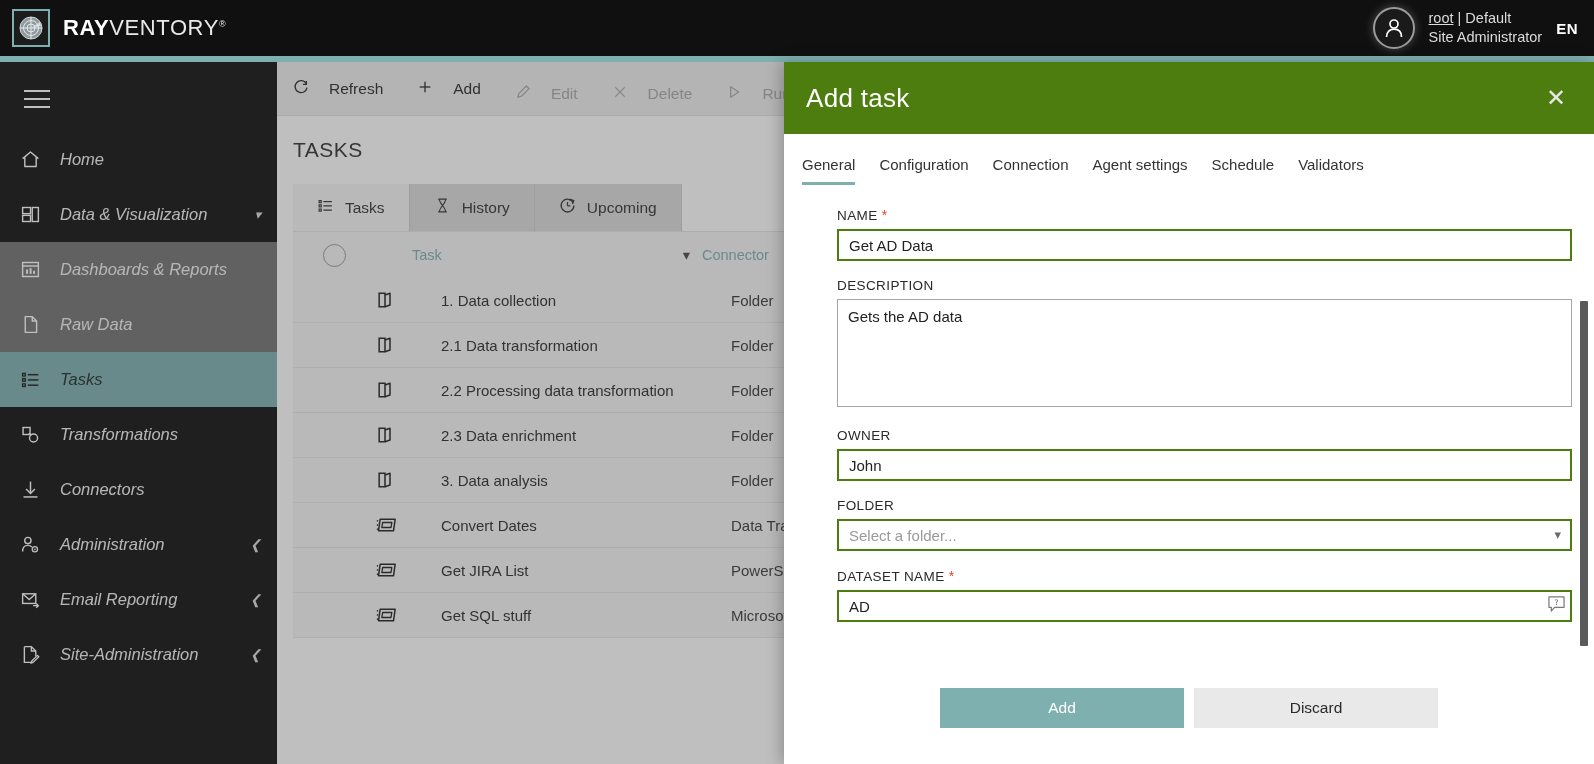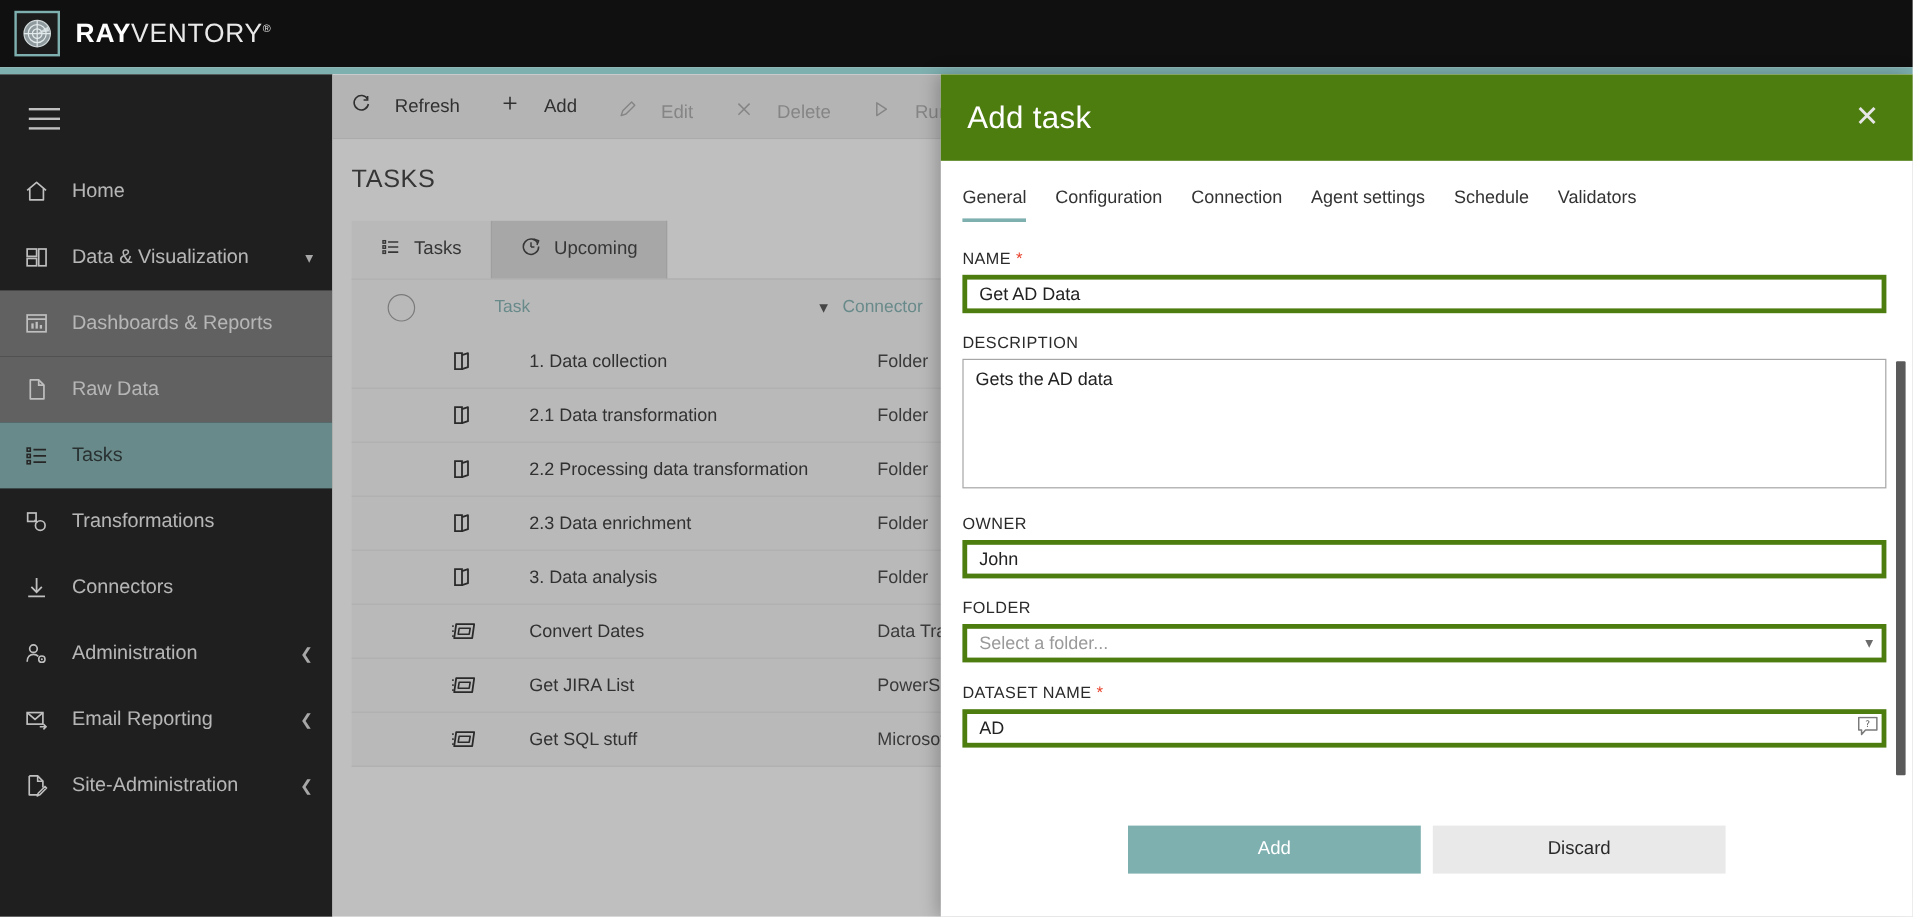--- a/index.html
+++ b/index.html
@@ -48,21 +48,21 @@
   .sidebar {
     position: absolute; top: 62px; left: 0; width: 277px; height: 702px;
     background: #111111; color: #f0f0f0; overflow: hidden;
   }
   .hamburger { padding: 22px 0 18px 24px; cursor: pointer; width: 60px; }
   .hamburger span {
     display: block; width: 26px; height: 2px; background: #fff; margin: 6px 0;
   }
   .nav-item {
     display: flex; align-items: center; height: 55px; padding-left: 20px;
-    font-size: 16.5px; color: #f2f2f2; cursor: pointer; position: relative;
+    font-size: 16.5px; color: #f2f2f2; cursor: pointer; position: relative; font-style: italic;
   }
   .nav-item .ico {
     width: 30px; display: flex; align-items: center; justify-content: flex-start;
     flex: 0 0 30px;
   }
   .nav-item .lbl { margin-left: 10px; }
   .nav-item .chev {
     position: absolute; right: 16px; color: #dcdcdc; font-size: 13px;
   }
   .nav-item.sub { background: #737373; }
@@ -138,28 +138,28 @@
     display: flex; gap: 24px; padding: 22px 18px 0 18px; border-bottom: 0;
   }
   .m-tab {
     font-size: 15px; color: #333; padding-bottom: 9px; cursor: pointer;
     border-bottom: 3px solid transparent;
   }
   .m-tab.active { border-bottom-color: #7fb0b0; }
   .modal-body {
     flex: 1; padding: 22px 22px 0 18px; position: relative; overflow: hidden;
   }
-  .field { margin-bottom: 17px; }
+  .field { margin-bottom: 17px; margin-left: 35px; }
   .field label {
     display: block; font-size: 13.5px; color: #2a2a2a;
     letter-spacing: .4px; margin-bottom: 6px;
   }
   .req { color: #e8402a; font-size: 14px; }
   .inp {
-    width: 100%; height: 32px; border: 4px solid #4d7c0f; background: #fff;
+    width: 100%; height: 32px; border: 2px solid #4d7c0f; background: #fff;
     font-size: 15px; color: #222; padding: 0 10px;
     font-family: "Liberation Sans", sans-serif;
   }
   .inp::placeholder { color: #9a9a9a; }
   .ta {
     width: 100%; height: 108px; border: 1px solid #a6a6a6; background: #fff;
     font-size: 15px; color: #222; padding: 8px 10px; resize: none;
     font-family: "Liberation Sans", sans-serif;
   }
   .selwrap { position: relative; }
@@ -204,20 +204,35 @@
           <line x1="13" y1="2" x2="13" y2="24" stroke="#e3eaec" stroke-width="1"></line>
           <line x1="2" y1="13" x2="24" y2="13" stroke="#e3eaec" stroke-width="1"></line>
           <path d="M13 13 L22 7 L23 11 Z" fill="#dfe8ea" opacity=".85"></path>
         </svg>
       </div>
       <div class="logo-text">
         <span class="b">RAY</span><span>VENTORY</span><span class="r">®</span>
       </div>
     </div>
 
+    <div class="topbar-right">
+      <div class="avatar-ring">
+        <svg width="24" height="24" viewBox="0 0 24 24">
+          <circle cx="12" cy="8" r="4" fill="none" stroke="#fff" stroke-width="1.7"></circle>
+          <path d="M4.5 21 C4.5 15.5 8 13.2 12 13.2 C16 13.2 19.5 15.5 19.5 21" fill="none" stroke="#fff" stroke-width="1.7"></path>
+        </svg>
+      </div>
+      <div class="user-block">
+        <div>
+          <span class="u-root">root</span><span> | </span><span>Default</span>
+        </div>
+        <div>Site Administrator</div>
+      </div>
+      <div class="lang">EN</div>
+    </div>
   </div>
   <div class="accent-strip"></div>
 
   <div class="sidebar">
     <div class="hamburger">
       <span></span>
         <span></span>
         <span></span>
     </div>
 
@@ -404,20 +419,30 @@
             <svg width="17" height="17" viewBox="0 0 24 24">
                 <rect x="3" y="5" width="3" height="3" fill="none" stroke="#333" stroke-width="1.6"></rect>
                 <rect x="3" y="11" width="3" height="3" fill="none" stroke="#333" stroke-width="1.6"></rect>
                 <rect x="3" y="17" width="3" height="3" fill="none" stroke="#333" stroke-width="1.6"></rect>
                 <line x1="9" y1="6.5" x2="21" y2="6.5" stroke="#333" stroke-width="1.8"></line>
                 <line x1="9" y1="12.5" x2="21" y2="12.5" stroke="#333" stroke-width="1.8"></line>
                 <line x1="9" y1="18.5" x2="21" y2="18.5" stroke="#333" stroke-width="1.8"></line>
               </svg>
           </span>
           <span>Tasks</span>
+        </div>
+        <div class="tab">
+          <span>
+            <svg width="17" height="17" viewBox="0 0 24 24">
+                <line x1="6" y1="3" x2="18" y2="3" stroke="#333" stroke-width="1.8"></line>
+                <line x1="6" y1="21" x2="18" y2="21" stroke="#333" stroke-width="1.8"></line>
+                <path d="M7.5 3 C7.5 9 16.5 15 16.5 21 M16.5 3 C16.5 9 7.5 15 7.5 21" fill="none" stroke="#333" stroke-width="1.6"></path>
+              </svg>
+          </span>
+          <span>History</span>
         </div>
         <div class="tab">
           <span>
             <svg width="17" height="17" viewBox="0 0 24 24">
                 <path d="M20 8 A9 9 0 1 0 21 12" fill="none" stroke="#333" stroke-width="1.8"></path>
                 <path d="M15 3 L21 5 L19 10" fill="none" stroke="#333" stroke-width="1.8" stroke-linejoin="round"></path>
                 <line x1="12" y1="7" x2="12" y2="12.5" stroke="#333" stroke-width="1.7"></line>
                 <line x1="12" y1="12.5" x2="16" y2="12.5" stroke="#333" stroke-width="1.7"></line>
               </svg>
           </span>

